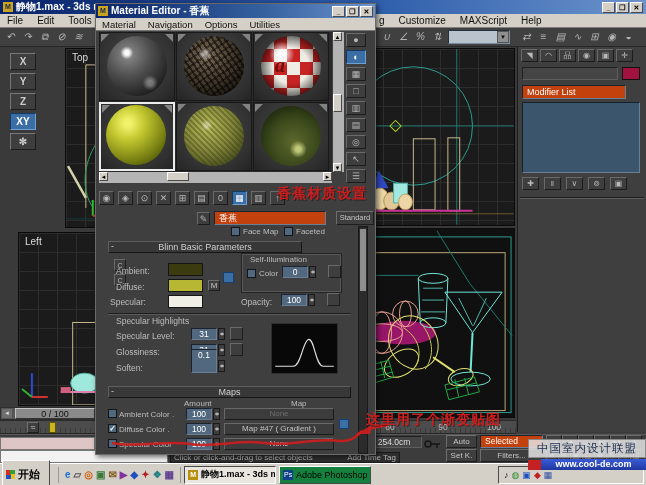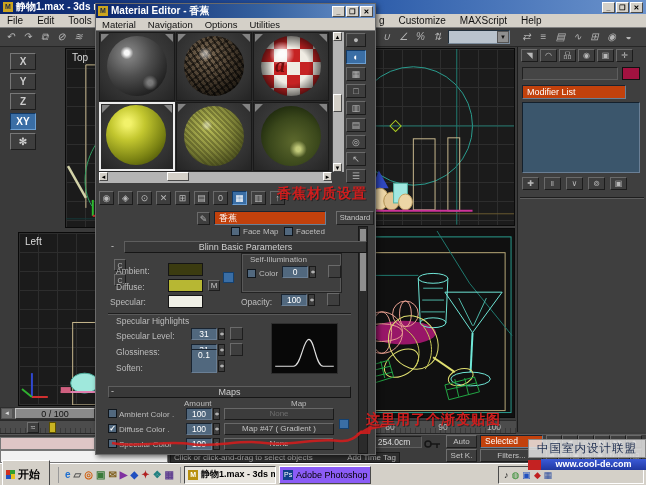--- a/index.html
+++ b/index.html
@@ -100,21 +100,21 @@
 .promptbar{left:170px;top:452px;width:230px;height:11px;background:#2e2e2e;border:1px solid #1a1a1a;color:#b5b5b5;font-size:8px;display:flex;justify-content:space-between;align-items:center;padding:0 3px;white-space:nowrap;overflow:hidden}
 .pbrow{position:absolute;display:flex}
 .pbbtn{width:16px;height:13px;background:#3e3e3e;border:1px solid;border-color:#6a6a6a #1c1c1c #1c1c1c #6a6a6a;color:#b8b8b8;font-size:6px;text-align:center;line-height:12px}
 .navbtn{width:12px;height:13px;background:#3e3e3e;border:1px solid;border-color:#6a6a6a #1c1c1c #1c1c1c #6a6a6a;color:#b8b8b8;font-size:7px;text-align:center;line-height:12px}
 
 .taskbar{left:0;top:463px;width:646px;height:22px;background:#d4d0c8;border-top:1px solid #fff;display:flex;align-items:center;padding:0 2px;z-index:20}
 .startbtn{width:48px;height:29px;background:#d4d0c8;border:1px solid;border-color:#fff #4a4a4a #4a4a4a #fff;display:flex;align-items:center;gap:3px;padding:0 3px;font-weight:bold;color:#000;font-size:11px}
 .slogo{width:9px;height:9px;background:conic-gradient(#30a030 0 25%,#e8c020 0 50%,#2050c0 0 75%,#d03020 0);flex:0 0 auto}
 .ql{display:flex;gap:3px;margin-left:8px;border-left:1px solid #999;border-right:1px solid #999;padding:0 6px;height:16px;align-items:center}
 .qli{font-size:10px;font-weight:bold}
-.task{width:92px;height:18px;display:flex;align-items:center;gap:3px;padding:0 3px;font-size:9px;color:#000;overflow:hidden;white-space:nowrap;background:#8b5cf6;border:1px solid;border-color:#fff #4a4a4a #4a4a4a #fff;margin-left:3px}
+.task{width:92px;height:18px;display:flex;align-items:center;gap:3px;padding:0 3px;font-size:9px;color:#000;overflow:hidden;white-space:nowrap;background:#15803d;border:1px solid;border-color:#fff #4a4a4a #4a4a4a #fff;margin-left:3px}
 .task.on{background:#e9e6df;border-color:#4a4a4a #fff #fff #4a4a4a;font-weight:bold}
 .ticon{width:10px;height:10px;color:#fff;font-size:7px;text-align:center;line-height:10px;flex:0 0 auto;font-style:normal}
 .task:nth-of-type(1) .ticon{background:#b89010}
 .task:nth-of-type(2) .ticon{background:#123f8a}
 .tray{margin-left:auto;display:flex;gap:3px;align-items:center;border:1px solid;border-color:#4a4a4a #fff #fff #4a4a4a;height:18px;padding:0 5px;min-width:146px}
 .tryi{font-size:9px}
 .wm{left:528px;top:439px;width:118px;z-index:40}
 .wm1{background:rgba(228,228,228,.85);color:#1c2c4e;font-weight:normal;font-size:11.5px;text-align:center;padding:1px 0;letter-spacing:1px;border:1px solid #8a8a8a}
 .wm2{margin-top:1px;display:flex;align-items:center}
 .wm2 b{width:13px;height:10px;background:#c42222;flex:0 0 auto}
@@ -446,21 +446,21 @@
 
       <span class="abs cb" style="left:135px;top:196px"></span>
       <span class="abs mlabel" style="left:147px;top:196px">Face Map</span>
       <span class="abs cb" style="left:188px;top:196px"></span>
       <span class="abs mlabel" style="left:200px;top:196px">Faceted</span>
 
       <div class="dsb">
           <b></b>
         </div>
 
-      <div class="abs rollhdr" style="left:28px;top:210px;width:243px;height:12px">Blinn Basic Parameters</div>
+      <div class="abs rollhdr" style="left:12px;top:210px;width:194px;height:12px">Blinn Basic Parameters</div>
       <span class="abs" style="left:15px;top:210px;font-size:9px;color:#cfcfcf">-</span>
 
       <span class="abs gbtn" style="left:18px;top:228px;width:12px;height:12px;font-size:7px;color:#bbb;text-align:center;line-height:11px">C</span>
       <span class="abs gbtn" style="left:18px;top:243px;width:12px;height:12px;font-size:7px;color:#bbb;text-align:center;line-height:11px">C</span>
       <span class="abs plabel" style="left:20px;top:235px;width:46px">Ambient:</span>
       <span class="abs plabel" style="left:20px;top:251px;width:46px">Diffuse:</span>
       <span class="abs plabel" style="left:14px;top:266px;width:52px">Specular:</span>
       <span class="abs" style="left: 72px; top: 232px; width: 35px; height: 13px; border: 1px solid rgb(21, 21, 21); background: rgb(59, 59, 16);"></span>
       <span class="abs" style="left: 72px; top: 248px; width: 35px; height: 13px; border: 1px solid rgb(21, 21, 21); background: rgb(183, 183, 51);"></span>
       <span class="abs" style="left: 72px; top: 264px; width: 35px; height: 13px; border: 1px solid rgb(21, 21, 21); background: rgb(239, 239, 230);"></span>

